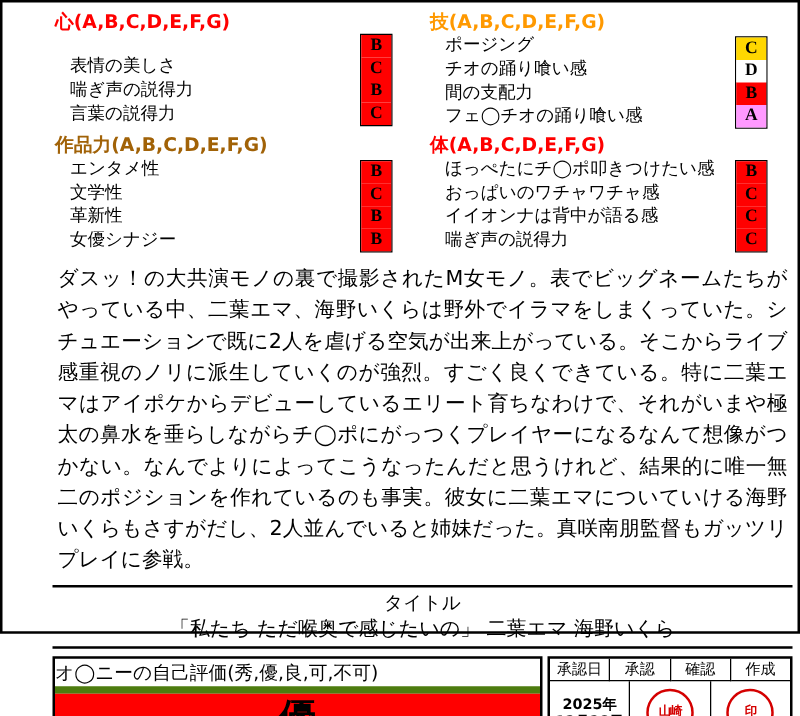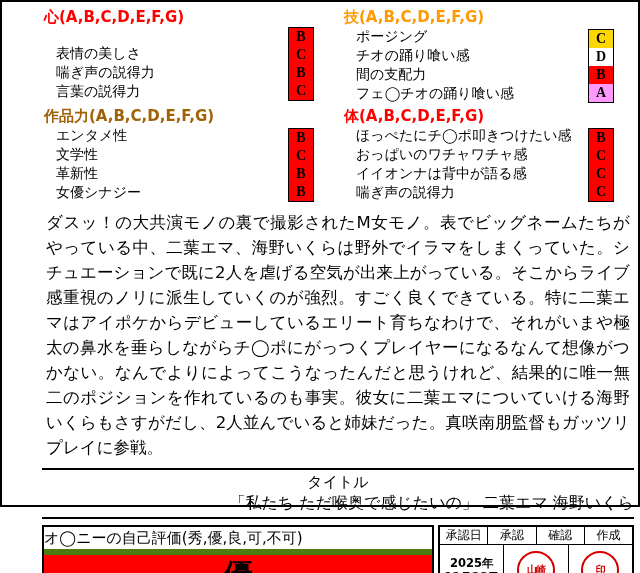--- a/index.html
+++ b/index.html
@@ -89,21 +89,21 @@
     border-top: 2px solid #000000;
     border-bottom: 2px solid #000000;
   }
   .title-label {
     text-align: center;
     font-size: 15px;
     line-height: 20px;
     padding-top: 2px;
   }
   .title-value {
-    text-align: right;
+    text-align: center;
     font-size: 16px;
     line-height: 22px;
     padding-bottom: 3px;
   }
 
   
   .bottom {
     display: flex;
     margin: 6px 4px 0 4px;
     align-items: stretch;

